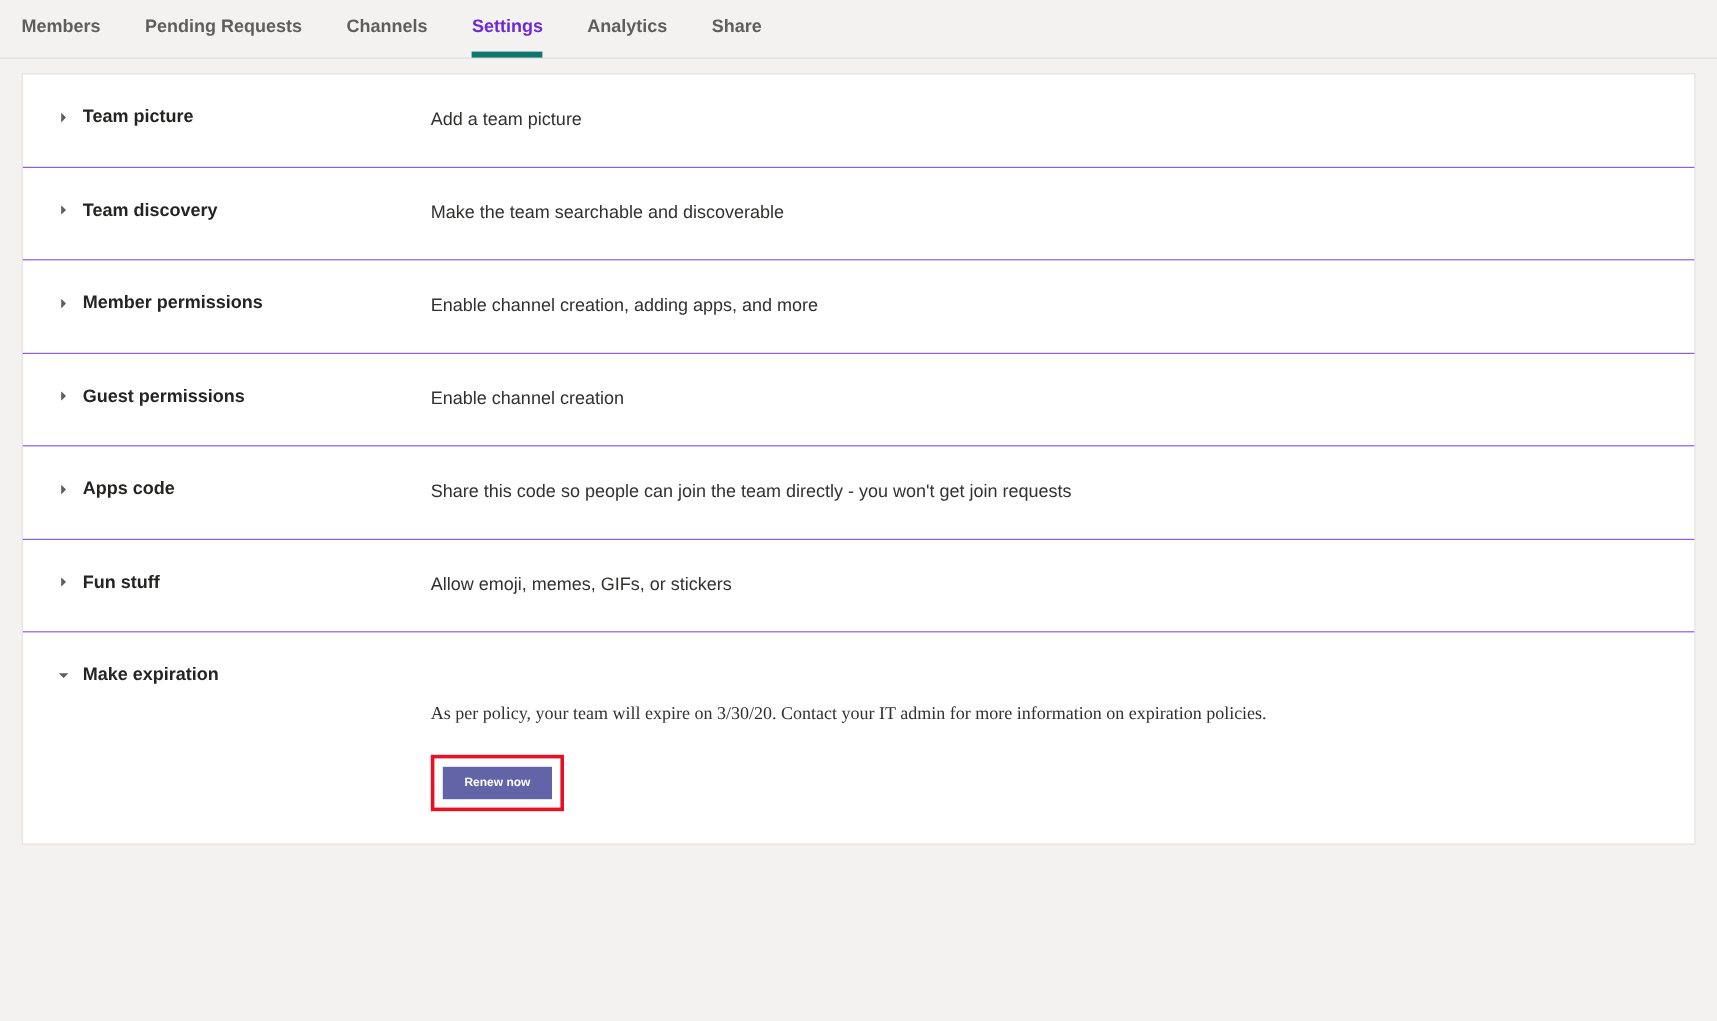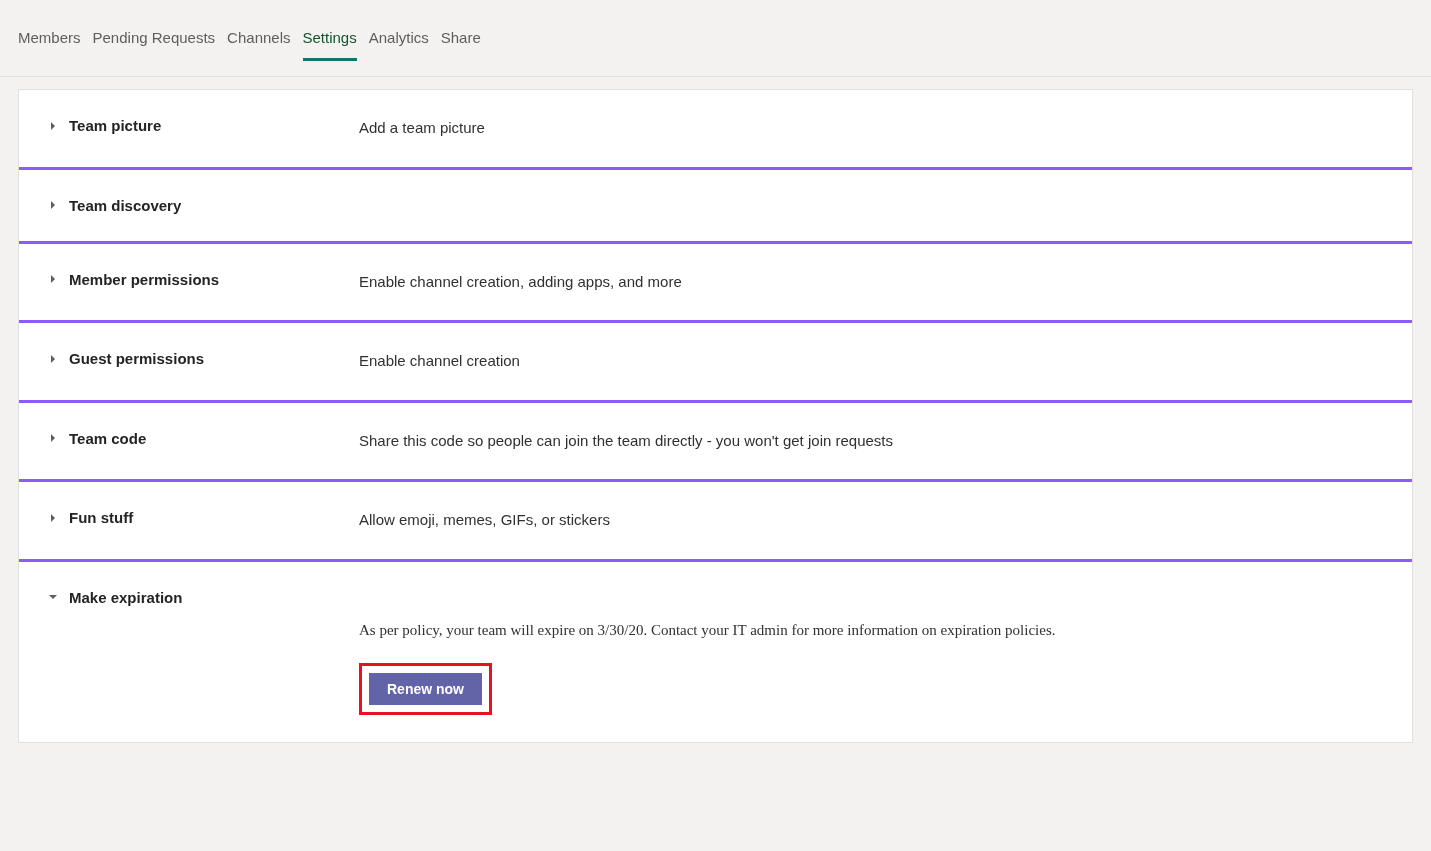--- a/index.html
+++ b/index.html
@@ -8,46 +8,47 @@
       padding: 0;
     }
     body {
       font-family: 'Segoe UI', -apple-system, BlinkMacSystemFont, sans-serif;
       background: #f3f2f1;
       color: #323130;
       font-size: 14px;
     }
     .tabs {
       display: flex;
-      gap: 12px;
-      padding: 15px 18px;
+      gap: 37px;
+      padding: 0 18px;
       border-bottom: 1px solid #e1dfdd;
       background: #f3f2f1;
+      font-weight: bold;
     }
     .tab {
       padding: 14px 0 12px 0;
       font-size: 15px;
       color: #605e5c;
       cursor: pointer;
       border-bottom: 3px solid transparent;
     }
     .tab.active {
-      color: #14532d;
-      border-bottom: 3px solid #0f766e;
+      color: #6d28d9;
+      border-bottom: 5px solid #0f766e;
     }
     .settings-panel {
       margin: 12px 18px 18px 18px;
       background: #ffffff;
       border: 1px solid #e1dfdd;
     }
     .setting-row {
       display: flex;
       align-items: flex-start;
       padding: 27px 30px;
-      border-bottom: 3px solid #8b5cf6;
+      border-bottom: 1px solid #8b5cf6;
     }
     .setting-row:last-child {
       border-bottom: none;
     }
     .setting-header {
       width: 310px;
       flex-shrink: 0;
       display: flex;
       align-items: center;
       gap: 12px;
@@ -76,21 +77,21 @@
       margin-top: 30px;
       color: #323130;
       font-size: 15px;
       font-family: Liberation Serif, serif;
     }
     .renew-button {
       background: #6264a7;
       color: #ffffff;
       border: none;
       padding: 8px 18px;
-      font-size: 14px;
+      font-size: 10px;
       font-weight: 600;
       cursor: pointer;
       font-family: inherit;
     }
     .highlight-box {
       display: inline-block;
       border: 3px solid #e81123;
       padding: 7px;
       margin-top: 22px;
     }
@@ -123,20 +124,21 @@
 
   <div class="setting-row">
     <div class="setting-header">
       <span class="chevron">
         <svg viewBox="0 0 8 8" width="8" height="8">
             <path d="M2 0 L6 4 L2 8 Z" fill="#605e5c"></path>
           </svg>
       </span>
       <span class="setting-title">Team discovery</span>
     </div>
+    <div class="setting-body">Make the team searchable and discoverable</div>
   </div>
 
   <div class="setting-row">
     <div class="setting-header">
       <span class="chevron">
         <svg viewBox="0 0 8 8" width="8" height="8">
             <path d="M2 0 L6 4 L2 8 Z" fill="#605e5c"></path>
           </svg>
       </span>
       <span class="setting-title">Member permissions</span>
@@ -157,21 +159,21 @@
   </div>
 
 
   <div class="setting-row">
     <div class="setting-header">
       <span class="chevron">
         <svg viewBox="0 0 8 8" width="8" height="8">
             <path d="M2 0 L6 4 L2 8 Z" fill="#605e5c"></path>
           </svg>
       </span>
-      <span class="setting-title">Team code</span>
+      <span class="setting-title">Apps code</span>
     </div>
     <div class="setting-body">Share this code so people can join the team directly - you won't get join requests</div>
   </div>
 
   <div class="setting-row">
     <div class="setting-header">
       <span class="chevron">
         <svg viewBox="0 0 8 8" width="8" height="8">
             <path d="M2 0 L6 4 L2 8 Z" fill="#605e5c"></path>
           </svg>

